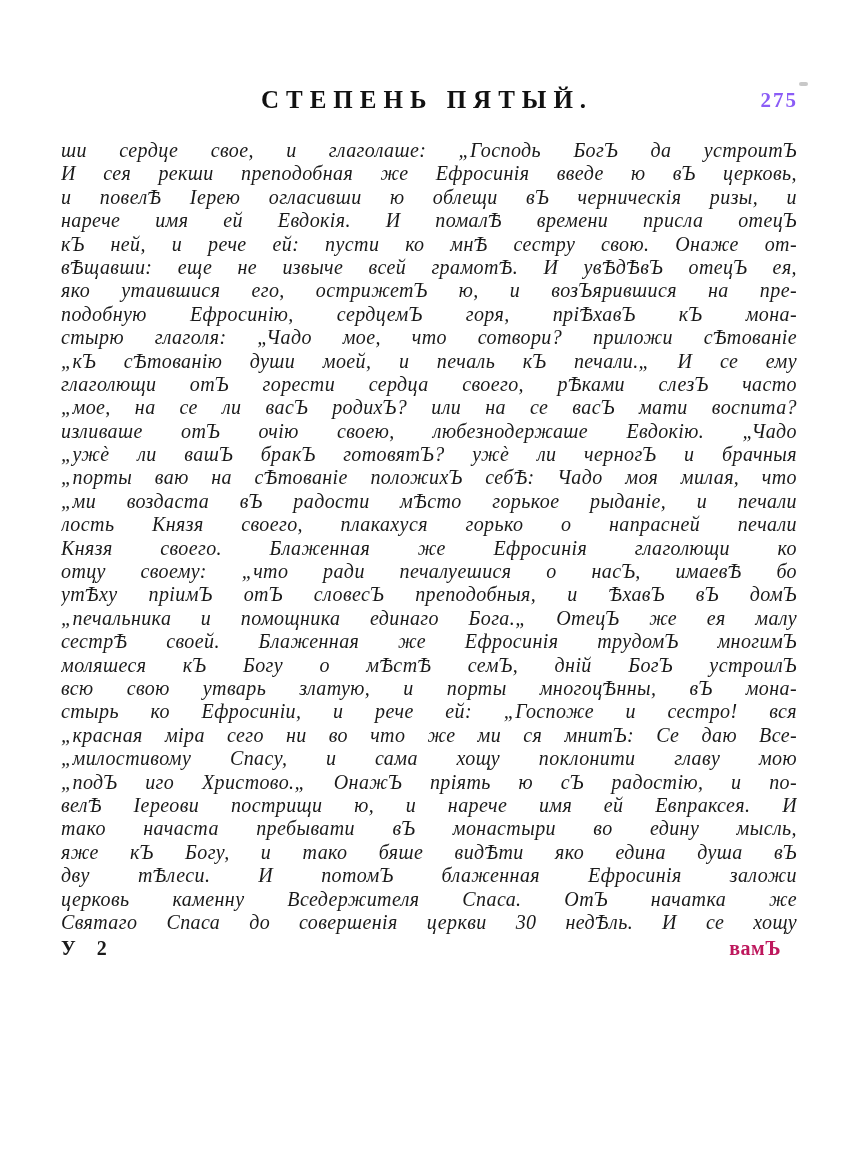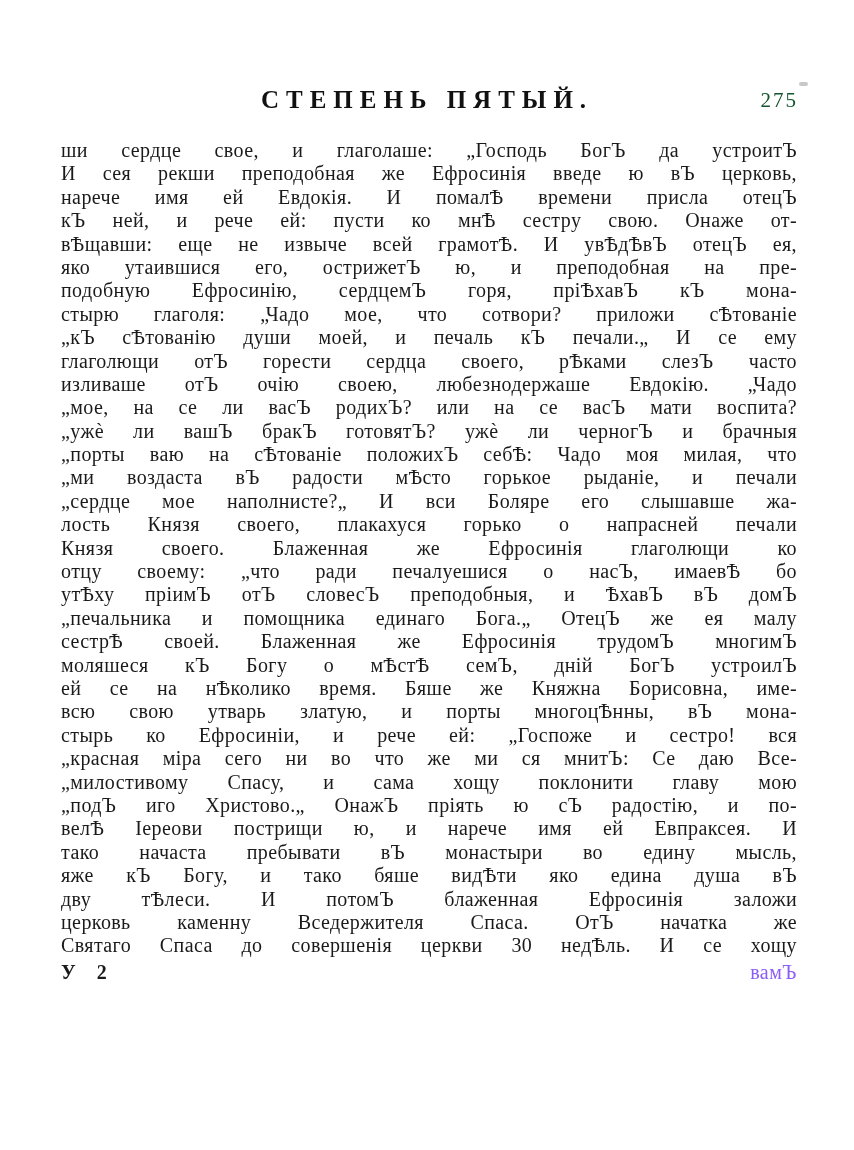--- a/index.html
+++ b/index.html
@@ -27,36 +27,37 @@
     font-weight: bold;
     letter-spacing: 7px;
     color: #111;
     transform: scaleY(1.02);
   }
   .page-number {
     position: absolute;
     top: 88px;
     right: 56px;
     font-size: 21px;
-    font-weight: normal;
+    font-weight: bold;
     letter-spacing: 2px;
-    color: #14532d;
+    color: #8b5cf6;
   }
   .ink-speck {
     position: absolute;
     top: 82px;
     right: 46px;
     width: 9px;
     height: 4px;
     background: #9a9a9a;
     opacity: 0.55;
     border-radius: 2px;
   }
   .text-block {
     margin: 23px 57px 0 61px; 
+    font-style: italic;
   }
   .body-line {
     font-size: 20px;
     line-height: 23.4px;
     height: 23.4px;
     letter-spacing: 0.4px;
     word-spacing: 2px;
     text-align: justify;
     text-align-last: justify;
     white-space: normal;
@@ -71,64 +72,63 @@
   }
   .signature {
     display: block;
     text-align: left;
     font-weight: bold;
     letter-spacing: 8px;
     color: #1a1a1a;
   }
   .catchword {
     position: absolute;
-    right: 0;
+    right: 16px;
     top: 0;
-    font-weight: normal;
+    font-weight: bold;
     letter-spacing: 0.5px;
-    color: #8b5cf6;
+    color: #be185d;
   }
 </style>
 </head>
 <body>
 
 <div class="page">
 
   <div class="ink-speck"></div>
 
   <div class="header-row">
     <div class="running-head">СТЕПЕНЬ ПЯТЫЙ.</div>
     <div class="page-number">275</div>
   </div>
 
   <div class="text-block">
       <div class="body-line">ши сердце свое, и глаголаше: „Господь БогЪ да устроитЪ</div>
       <div class="body-line">И сея рекши преподобная же Ефросинія введе ю вЪ церковь,</div>
+      <div class="body-line">и повелѢ Іерею огласивши ю облещи вЪ черническія ризы, и</div>
       <div class="body-line">нарече имя ей Евдокія. И помалѢ времени присла отецЪ</div>
       <div class="body-line">кЪ ней, и рече ей: пусти ко мнѢ сестру свою. Онаже от-</div>
       <div class="body-line">вѢщавши: еще не извыче всей грамотѢ. И увѢдѢвЪ отецЪ ея,</div>
-      <div class="body-line">яко утаившися его, острижетЪ ю, и преподобная на пре-</div>
+      <div class="body-line">яко утаившися его, острижетЪ ю, и возЪярившися на пре-</div>
       <div class="body-line">подобную Ефросинію, сердцемЪ горя, пріѢхавЪ кЪ мона-</div>
       <div class="body-line">стырю глаголя: „Чадо мое, что сотвори? приложи сѢтованіе</div>
       <div class="body-line">„кЪ сѢтованію души моей, и печаль кЪ печали.„ И се ему</div>
       <div class="body-line">глаголющи отЪ горести сердца своего, рѢками слезЪ часто</div>
+      <div class="body-line">„мое, на се ли васЪ родихЪ? или на се васЪ мати воспита?</div>
       <div class="body-line">изливаше отЪ очію своею, любезнодержаше Евдокію. „Чадо</div>
-      <div class="body-line">„мое, на се ли васЪ родихЪ? или на се васЪ мати воспита?</div>
       <div class="body-line">„ужѐ ли вашЪ бракЪ готовятЪ? ужѐ ли черногЪ и брачныя</div>
       <div class="body-line">„порты ваю на сѢтованіе положихЪ себѢ: Чадо моя милая, что</div>
       <div class="body-line">„ми воздаста вЪ радости мѢсто горькое рыданіе, и печали</div>
-      <div class="body-line">„сердце мое наполнисте?„ И вси Боляре его слышавше жа-</div>
       <div class="body-line">лость Князя своего, плакахуся горько о напрасней печали</div>
       <div class="body-line">Князя своего. Блаженная же Ефросинія глаголющи ко</div>
       <div class="body-line">отцу своему: „что ради печалуешися о насЪ, имаевѢ бо</div>
       <div class="body-line">утѢху пріимЪ отЪ словесЪ преподобныя, и ѢхавЪ вЪ домЪ</div>
       <div class="body-line">„печальника и помощника единаго Бога.„ ОтецЪ же ея малу</div>
       <div class="body-line">сестрѢ своей. Блаженная же Ефросинія трудомЪ многимЪ</div>
       <div class="body-line">моляшеся кЪ Богу о мѢстѢ семЪ, дній БогЪ устроилЪ</div>
-      <div class="body-line">ей се на нѢколико время. Бяше же Княжна Борисовна, име-</div>
       <div class="body-line">всю свою утварь златую, и порты многоцѢнны, вЪ мона-</div>
       <div class="body-line">стырь ко Ефросиніи, и рече ей: „Госпоже и сестро! вся</div>
       <div class="body-line">„красная міра сего ни во что же ми ся мнитЪ: Се даю Все-</div>
       <div class="body-line">„милостивому Спасу, и сама хощу поклонити главу мою</div>
       <div class="body-line">„подЪ иго Христово.„ ОнажЪ пріять ю сЪ радостію, и по-</div>
       <div class="body-line">велѢ Іереови пострищи ю, и нарече имя ей Евпраксея. И</div>
       <div class="body-line">тако начаста пребывати вЪ монастыри во едину мысль,</div>
       <div class="body-line">яже кЪ Богу, и тако бяше видѢти яко едина душа вЪ</div>
       <div class="body-line">дву тѢлеси. И потомЪ блаженная Ефросинія заложи</div>
       <div class="body-line">церковь каменну Вседержителя Спаса. ОтЪ начатка же</div>

